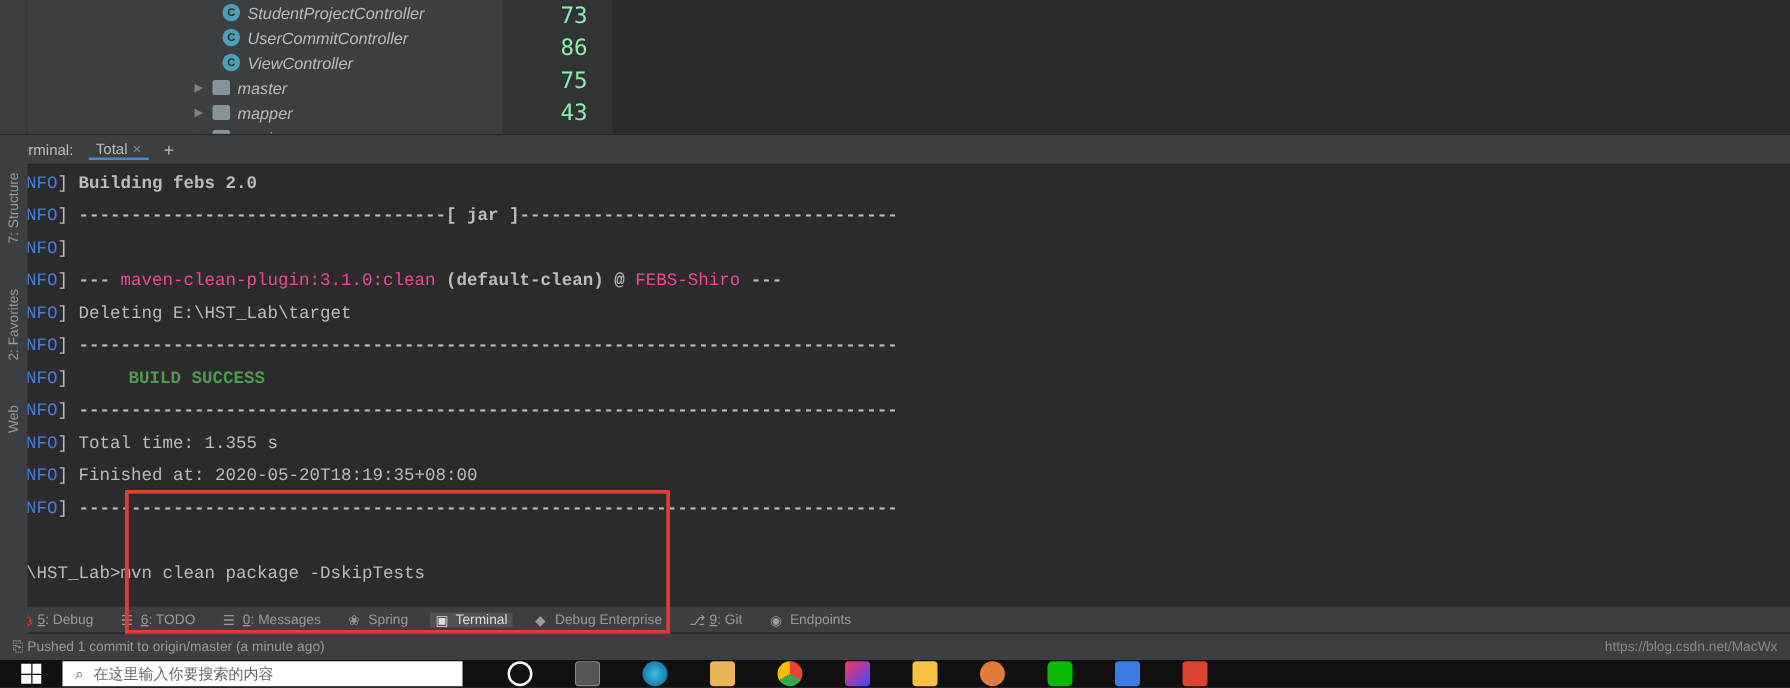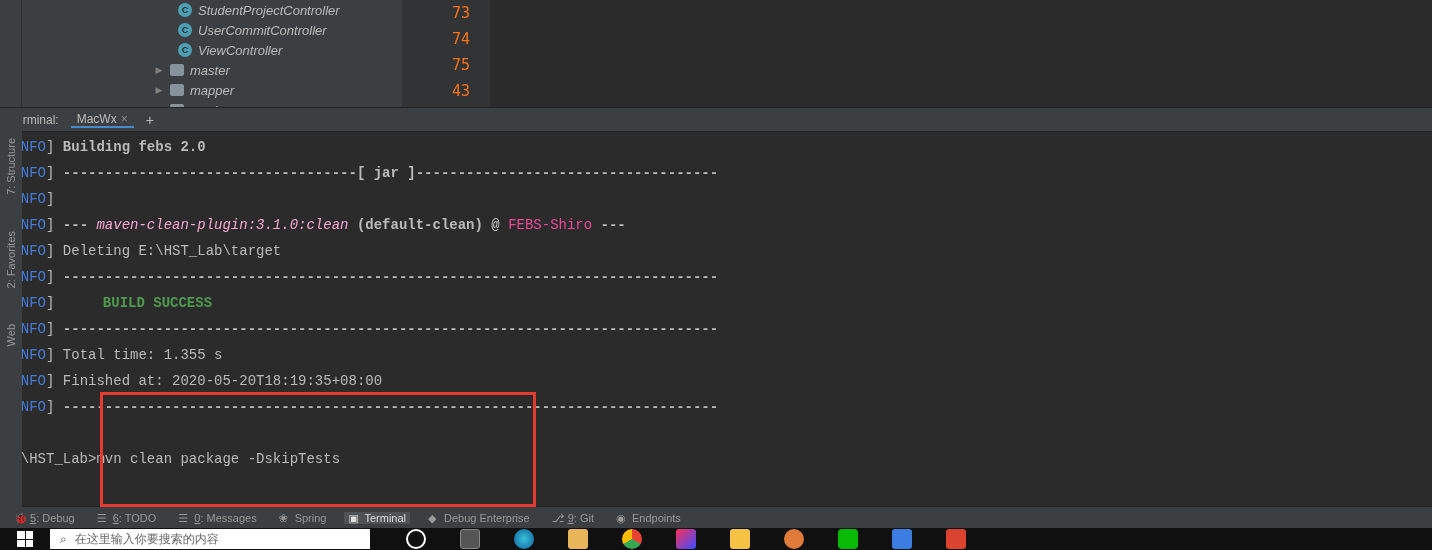--- a/index.html
+++ b/index.html
@@ -9,39 +9,39 @@
   
   .top { display:flex; height:108px; background:#3c3f41; border-bottom:1px solid #232525; }
   .side-tools { width:22px; background:#3c3f41; border-right:1px solid #323232; }
   .tree { flex:0 0 380px; background:#3c3f41; color:#bbb; padding:0 6px; overflow:hidden; }
   .tree-row { display:flex; align-items:center; height:20px; gap:6px; white-space:nowrap; }
   .expand-arrow { color:#808080; font-size:9px; width:10px; text-align:center; }
   .class-icon { width:14px; height:14px; background:#4e9fb5; border-radius:50%; display:flex; align-items:center; justify-content:center; color:#2b2b2b; font-size:9px; font-weight:bold; }
   .pkg-icon { width:14px; height:12px; background:#87939a; border-radius:2px; }
   .tree-label { color:#bbbbbb;font-style:italic; }
 
-  .gutter { flex:0 0 88px; background:#313335; color:#f97316; font-family:Consolas, monospace; font-size:15px; text-align:right; padding-right:20px; line-height:26px; }
+  .gutter { flex:0 0 88px; background:#313335; color:#86efac; font-family:Consolas, monospace; font-size:18px; text-align:right; padding-right:20px; line-height:26px; }
   .gutter div { height:26px; }
 
   .editor { flex:1; background:#2b2b2b; font-family:Consolas, monospace; font-size:14px; line-height:26px; padding-left:8px; overflow:hidden; white-space:pre; }
 
   
   .terminal-panel { flex:1; display:flex; flex-direction:column; background:#2b2b2b; position:relative; }
   .term-header { height:24px; background:#3c3f41; display:flex; align-items:center; gap:12px; padding:0 10px; border-bottom:1px solid #232525; font-size:12px; }
   .term-title { color:#bbb; }
   .term-tab { color:#bbb; padding:0 6px; border-bottom:2px solid #4a88c7; position:relative; display:flex; align-items:center; gap:4px; }
   .term-tab .close { color:#888; font-size:12px; }
   .term-add { color:#bbb; font-size:14px; }
 
   .term-body { flex:1; font-family:Consolas, "Courier New", monospace; font-size:14px; line-height:26px; padding:2px 4px 2px 4px; white-space:pre; color:#bbbbbb; position:relative; overflow:hidden; }
   .lbl-info { color:#467cda; }
   .brk { color:#bbbbbb; }
   .bold { font-weight:bold; }
   .green { color:#4e9a4e; font-weight:bold;padding-left:40px; }
-  .plugin { color:#f9a8d4;font-style:italic; }
+  .plugin { color:#ec4899; }
   .project-name { color:#ec4899; }
 
   .red-box { position:absolute; border:3px solid #e33b32; left:100px; top:392px; width:436px; height:115px; pointer-events:none; }
 
   
   .left-tools { position:absolute; left:0; top:108px; width:22px; height:400px; background:#3c3f41; display:flex; flex-direction:column; align-items:center; gap:36px; padding-top:30px; }
   .left-tool { writing-mode:vertical-rl; transform:rotate(180deg); font-size:11px; color:#999; white-space:nowrap; display:flex; align-items:center; gap:4px; }
 
   
   .bottom-tools { height:22px; background:#3c3f41; display:flex; align-items:center; gap:14px; padding:0 10px; font-size:11px; color:#999; border-top:1px solid #232525; }
@@ -93,37 +93,37 @@
           <span class="tree-label">mapper</span>
         </div>
         <div class="tree-row" style="padding-left: 126px;">
           <span class="expand-arrow">▶</span>
           <span class="pkg-icon"></span>
           <span class="tree-label">service</span>
         </div>
       </div>
     <div class="gutter" id="gutter">
         <div>73</div>
-        <div>74</div>
+        <div>86</div>
         <div>75</div>
         <div>43</div>
       </div>
     <div class="editor">
       <div style="height:26px;"></div>
       
       
       
     </div>
   </div>
 
   <div class="terminal-panel">
     <div class="term-header">
       <span class="term-title">Terminal:</span>
       <span class="term-tab">
-          <span>MacWx</span>
+          <span>Total</span>
           <span class="close">×</span>
         </span>
       <span class="term-add">+</span>
     </div>
     <div class="term-body" id="termbody"><div><span class="brk">[</span><span class="lbl-info">INFO</span><span class="brk">]</span> <span class="bold">Building febs 2.0</span></div><div><span class="brk">[</span><span class="lbl-info">INFO</span><span class="brk">]</span> <span class="bold">-----------------------------------[ jar ]------------------------------------</span></div><div><span class="brk">[</span><span class="lbl-info">INFO</span><span class="brk">]</span> <span></span></div><div><span class="brk">[</span><span class="lbl-info">INFO</span><span class="brk">]</span> <span class="bold">--- </span><span class="plugin">maven-clean-plugin:3.1.0:clean</span><span class="bold"> (default-clean) @ </span><span class="project-name">FEBS-Shiro</span><span class="bold"> ---</span></div><div><span class="brk">[</span><span class="lbl-info">INFO</span><span class="brk">]</span> <span>Deleting E:\HST_Lab\target</span></div><div><span class="brk">[</span><span class="lbl-info">INFO</span><span class="brk">]</span> <span class="bold">------------------------------------------------------------------------------</span></div><div><span class="brk">[</span><span class="lbl-info">INFO</span><span class="brk">]</span> <span class="green">BUILD SUCCESS</span></div><div><span class="brk">[</span><span class="lbl-info">INFO</span><span class="brk">]</span> <span class="bold">------------------------------------------------------------------------------</span></div><div><span class="brk">[</span><span class="lbl-info">INFO</span><span class="brk">]</span> <span>Total time: 1.355 s</span></div><div><span class="brk">[</span><span class="lbl-info">INFO</span><span class="brk">]</span> <span>Finished at: 2020-05-20T18:19:35+08:00</span></div><div><span class="brk">[</span><span class="lbl-info">INFO</span><span class="brk">]</span> <span class="bold">------------------------------------------------------------------------------</span></div><div>&nbsp;</div><div><span>E:\HST_Lab&gt;</span><span>mvn clean package -DskipTests</span></div></div>
   </div>
 
   <div class="left-tools" id="lefttools">
       <div class="left-tool">7: Structure</div>
       <div class="left-tool">2: Favorites</div>
@@ -160,20 +160,24 @@
       <div class="bt-item">
         <span class="bt-icon">⎇</span>
         <span><u>9</u>: Git</span>
       </div>
       <div class="bt-item">
         <span class="bt-icon">◉</span>
         <span>Endpoints</span>
       </div>
     </div>
 
+  <div class="status-bar">
+    <span>⎘ <span>Pushed 1 commit to origin/master (a minute ago)</span></span>
+    <span class="watermark">https://blog.csdn.net/MacWx</span>
+  </div>
 
   <div class="taskbar">
     <div class="win-start">
         <div class="win-logo">
           <div></div>
           <div></div>
           <div></div>
           <div></div>
         </div>
       </div>

